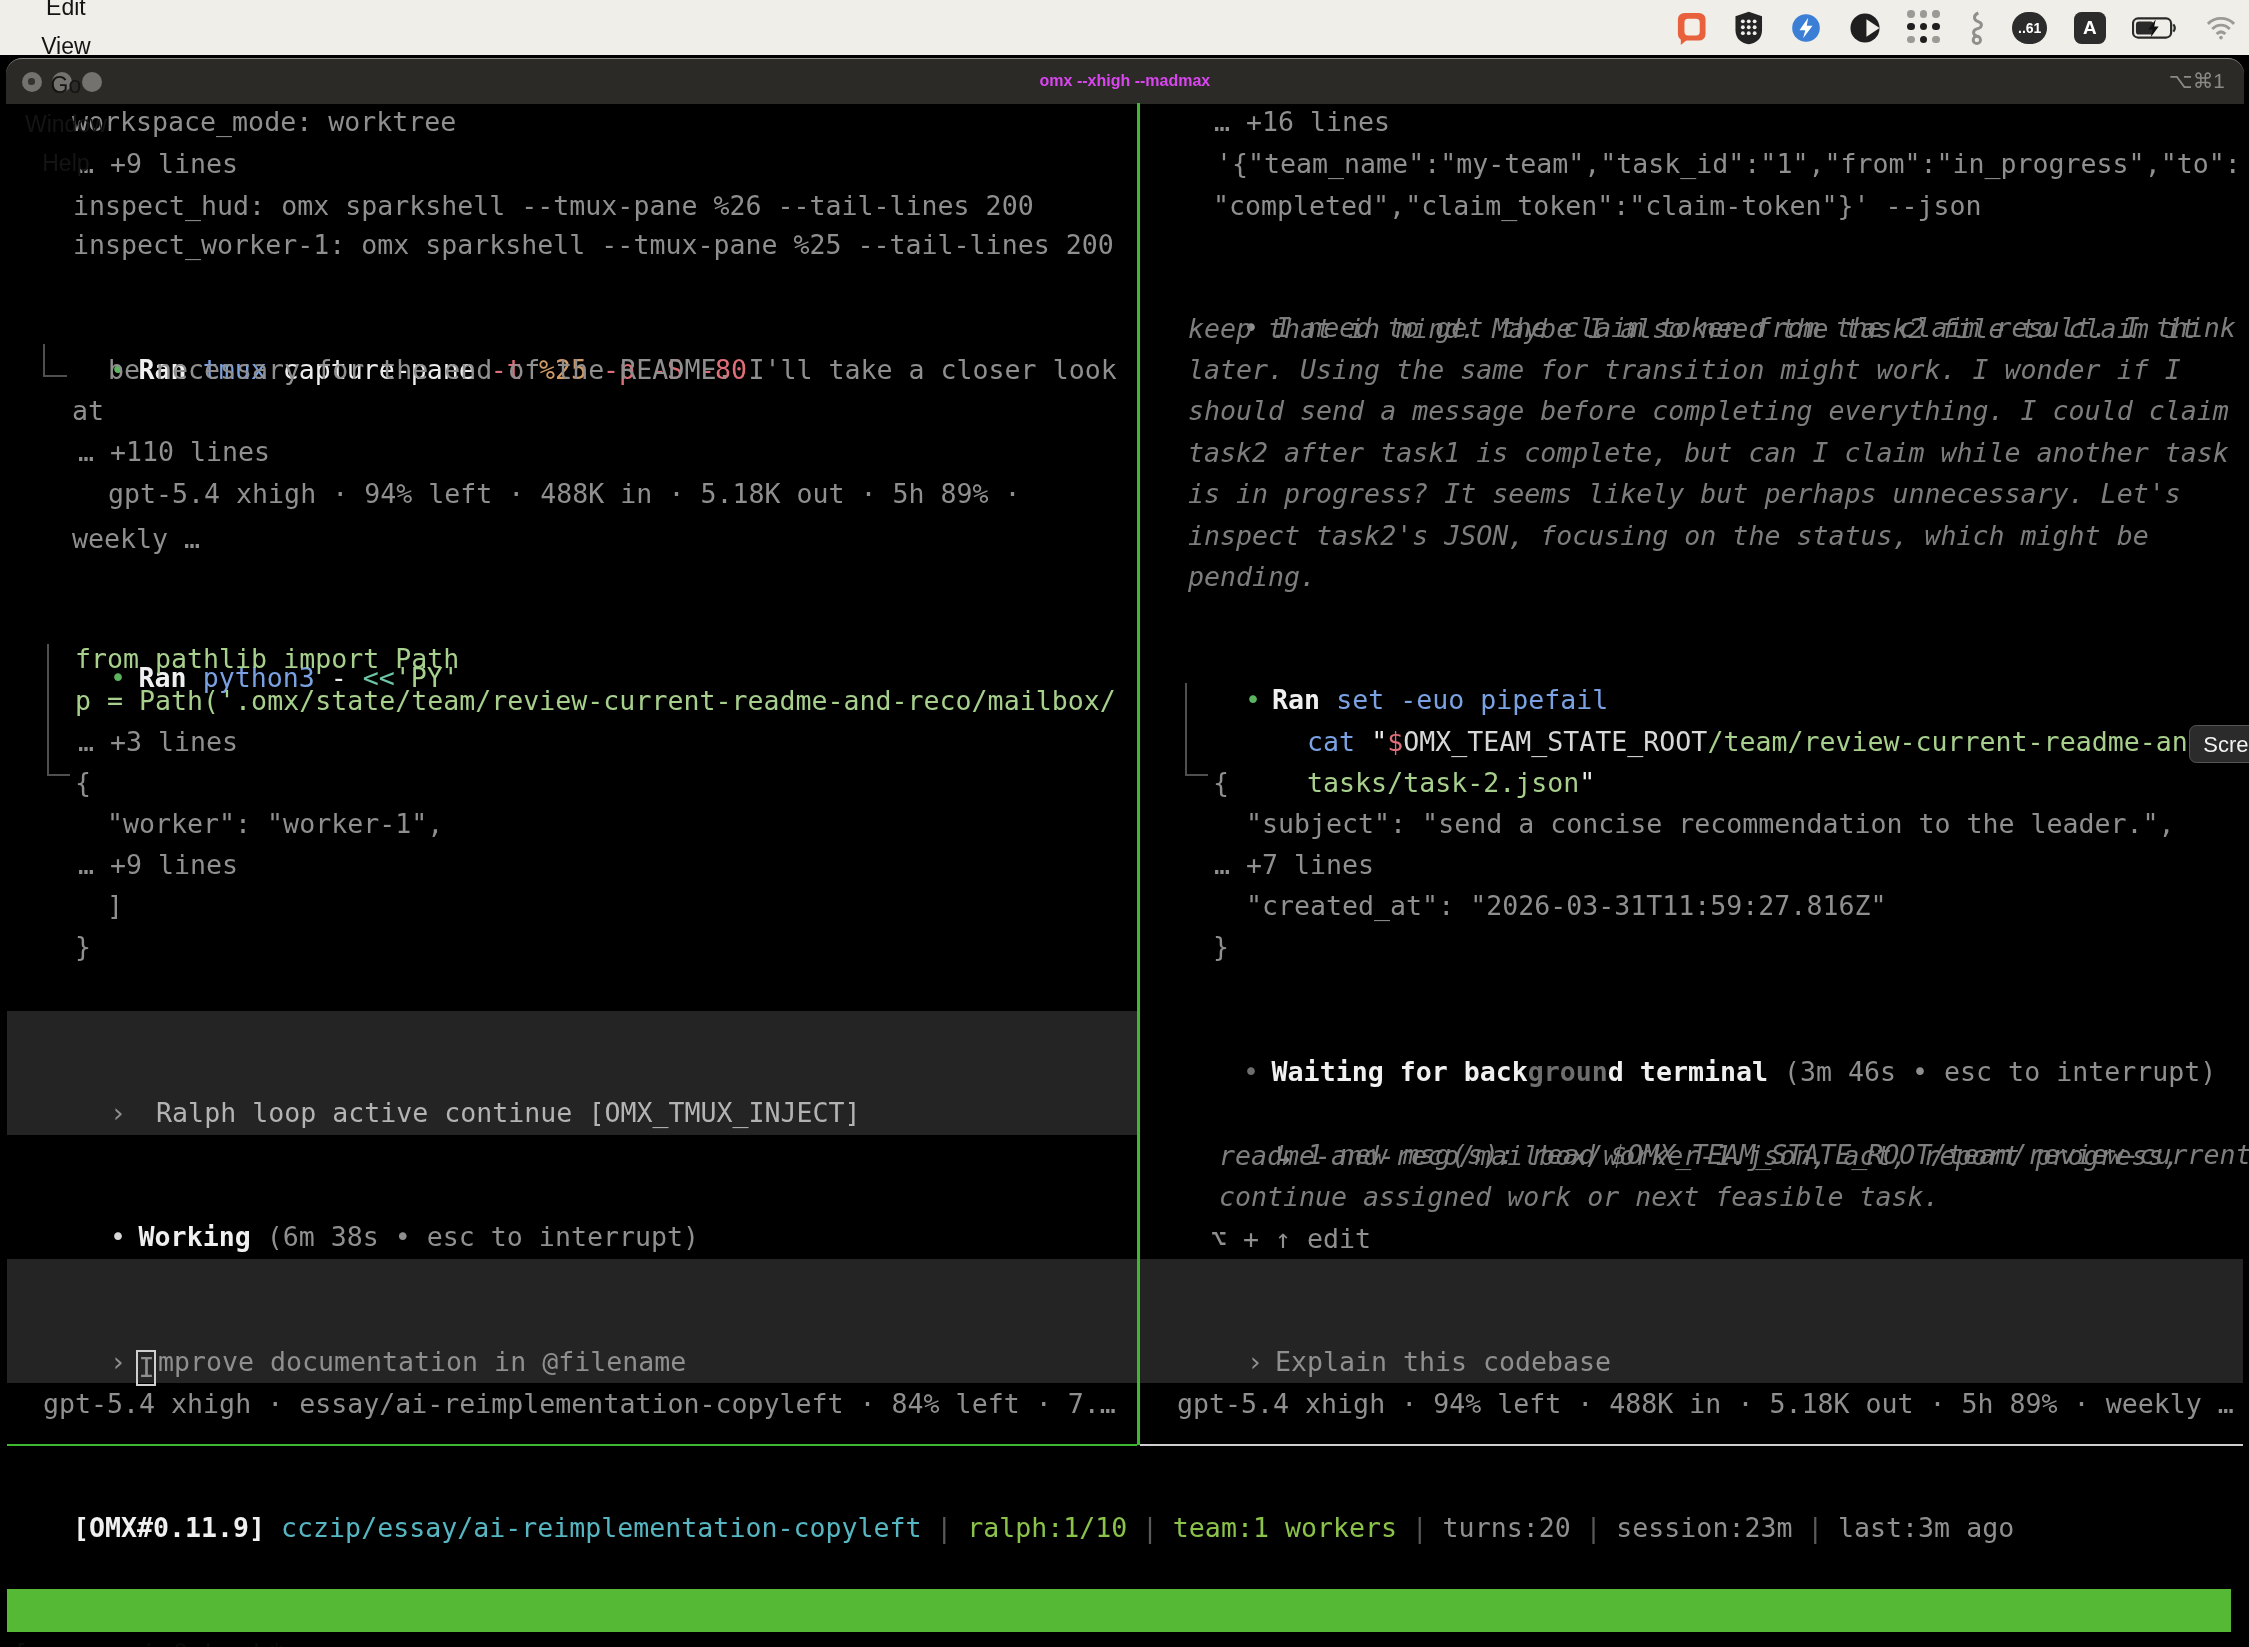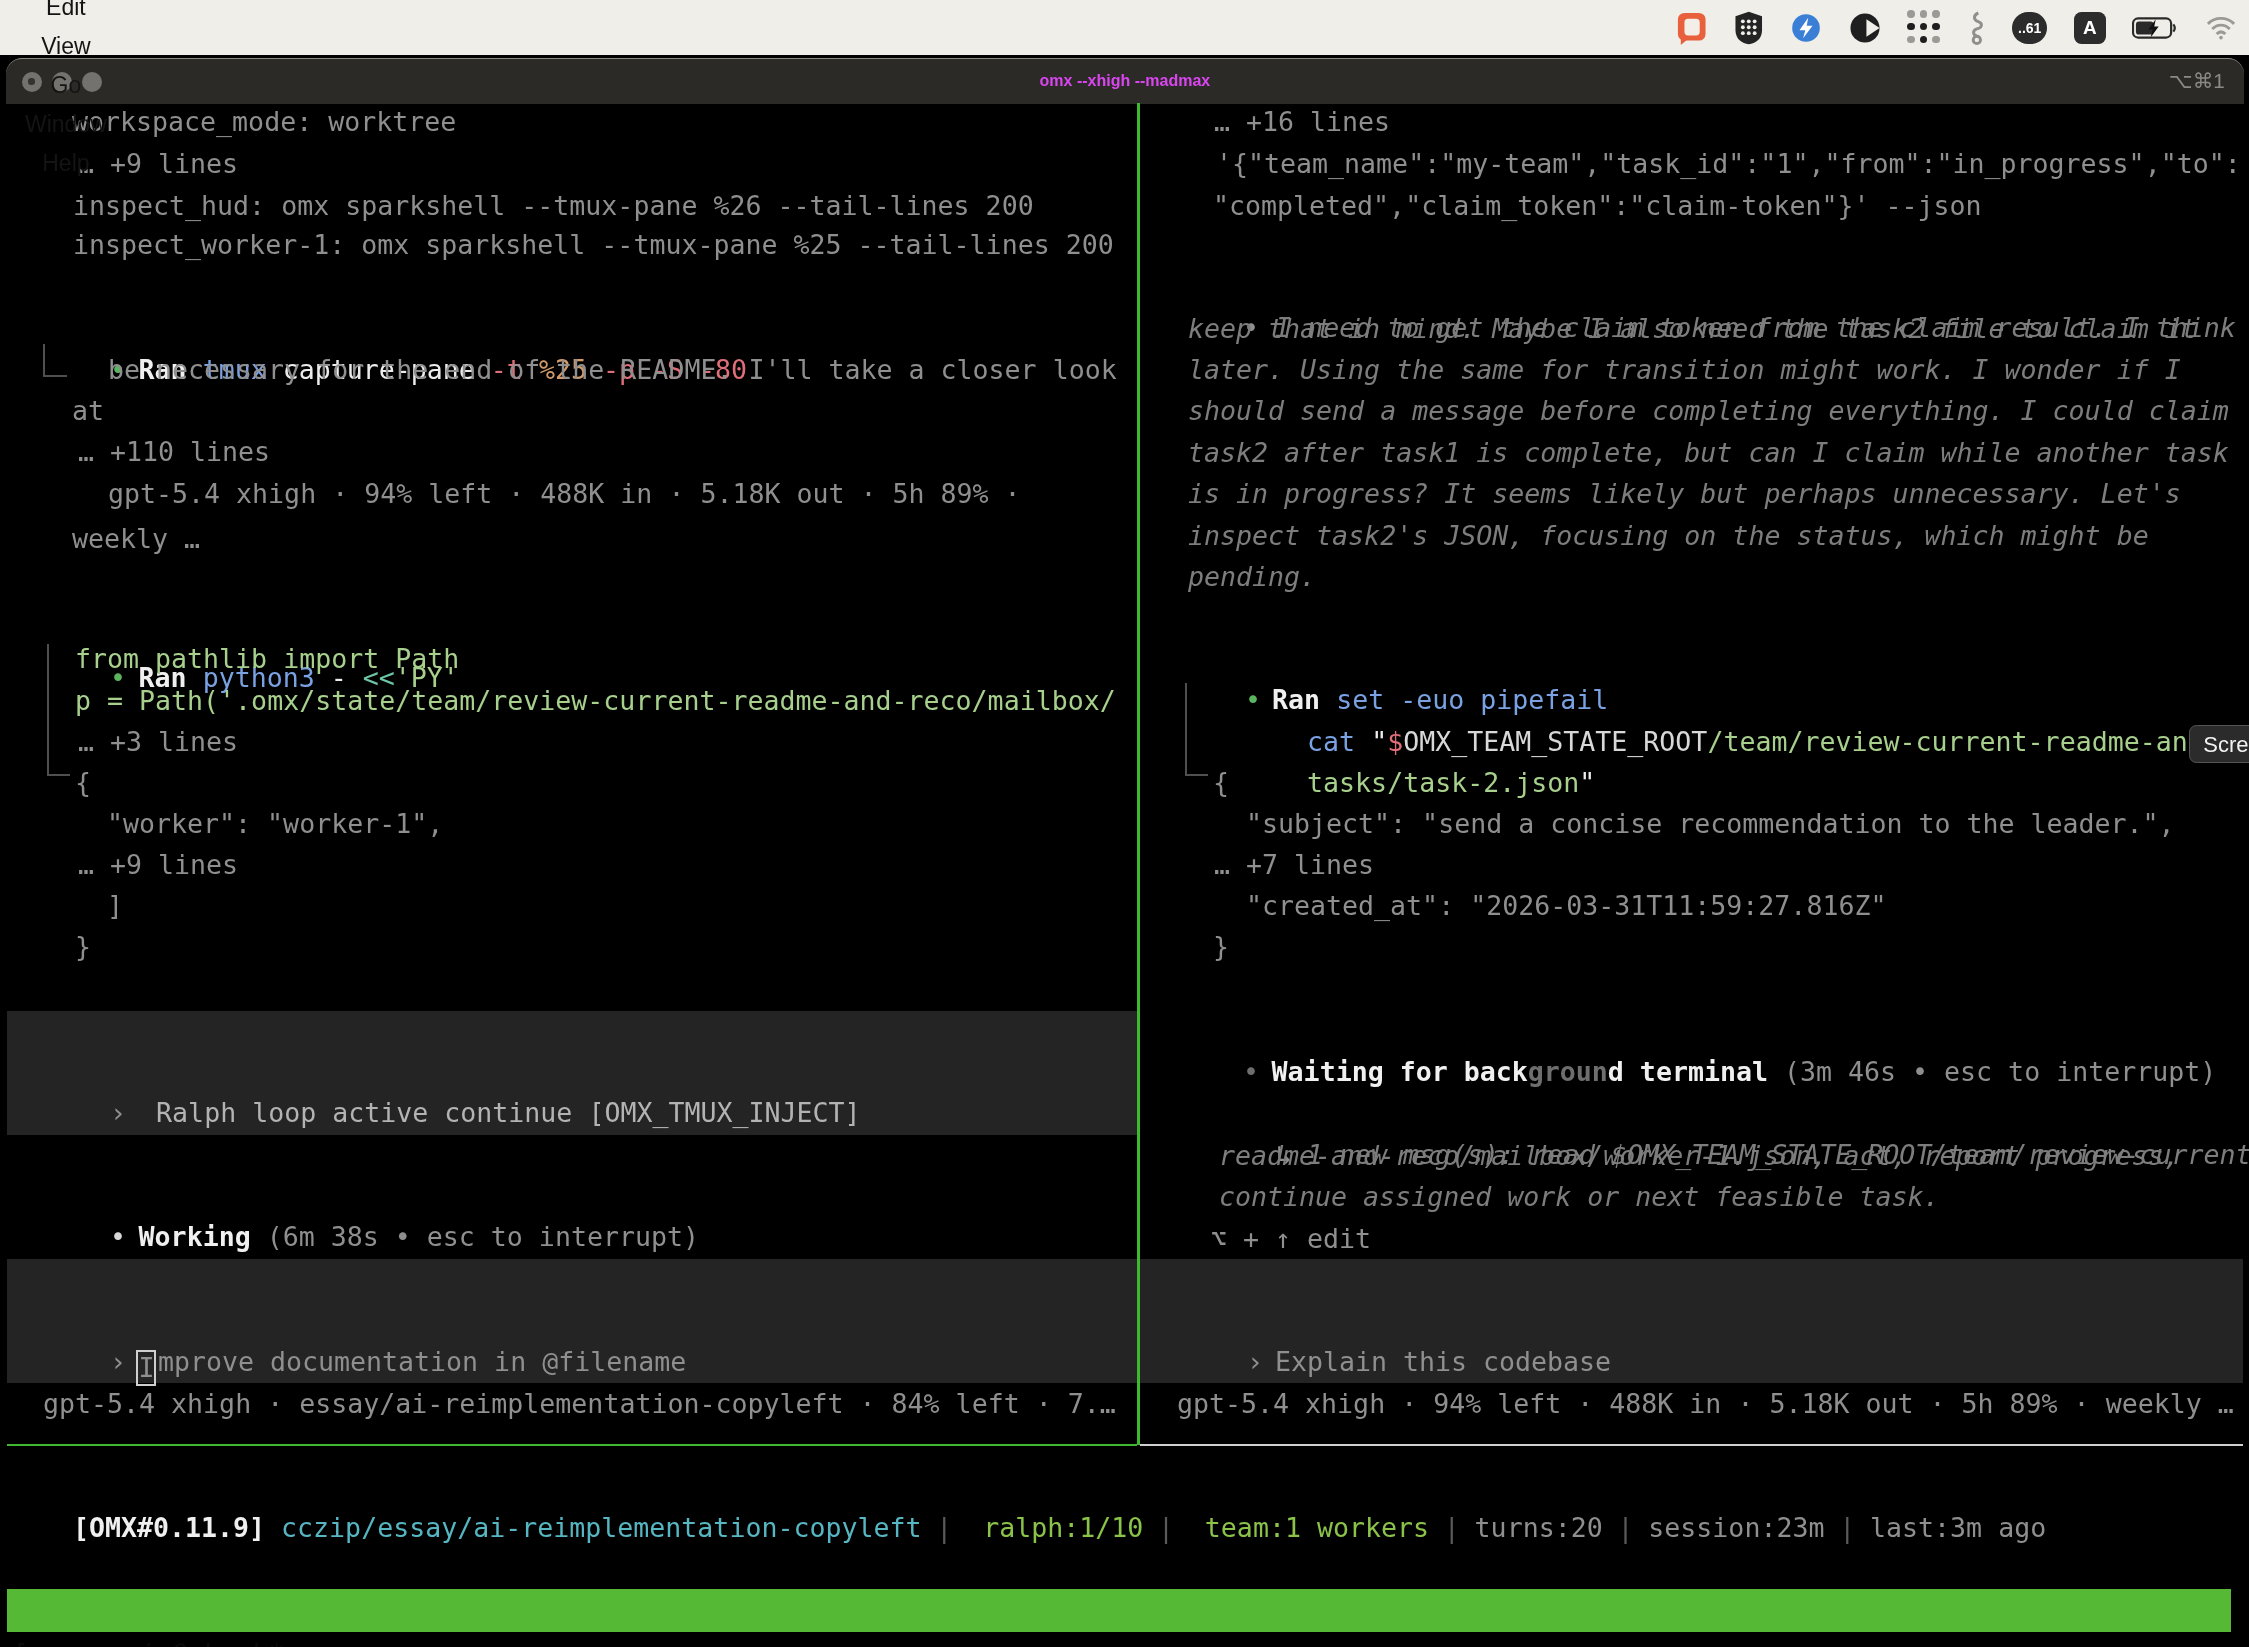--- a/index.html
+++ b/index.html
@@ -32,21 +32,21 @@
   .wtitle{position:absolute;left:0;right:0;top:0;height:46px;line-height:44px;text-align:center;
           color:#d946ef;font-family:"Liberation Sans",sans-serif;font-weight:700;font-size:16px;}
   .wshortcut{position:absolute;right:19px;top:0;height:46px;line-height:44px;color:#8b8a85;
              font-family:"Liberation Sans",sans-serif;font-size:20.7px;}
   
   .line{position:absolute;white-space:pre;font-size:26.6px;line-height:41px;color:#8f8f8f;z-index:3;}
   .c-gray{color:#8f8f8f;} .c-dim{color:#6e6e6e;} .c-dimmer{color:#5a5a5a;}
   .c-white{color:#ececec;} .c-bold{font-weight:700;color:#f0f0f0;}
   .c-blue{color:#7aa2e3;} .c-red{color:#df6e79;} .c-orange{color:#d19a66;}
   .c-green{color:#a8d08d;} .c-teal{color:#6cc5a4;} .c-bullet{color:#5bb55f;}
-  .c-bright{color:#d8d8d8;} .c-banner{color:#b3b3b3;} .c-cyan{color:#56b6c2;} .c-lime{color:#8bc34a;margin-left:16px;}
+  .c-bright{color:#d8d8d8;} .c-banner{color:#b3b3b3;} .c-cyan{color:#56b6c2;} .c-lime{color:#8bc34a;}
   .it{font-style:italic;color:#7d7d7d;margin-left:8px;}
   .band{position:absolute;background:#242424;z-index:2;}
   .elbow{position:absolute;border-left:2.2px solid #4f4f4f;border-bottom:2.2px solid #4f4f4f;z-index:2;}
   .divider-v{position:absolute;background:#3eb82e;z-index:4;}
   .hline{position:absolute;height:2.2px;z-index:4;}
   .cursor{display:inline-block;width:16px;height:32px;border:2.2px solid #cfcfcf;margin-right:1.5px;
           vertical-align:-5.9px;line-height:31px;color:#8f8f8f;}
   .tmuxbar{position:absolute;left:6.6px;top:1589px;width:2224px;height:43px;background:#55b935;
            color:#0b0b0b;font-size:26.6px;line-height:43px;z-index:5;white-space:pre;}
   .tmuxbar .tleft{position:absolute;left:5.9px;}

